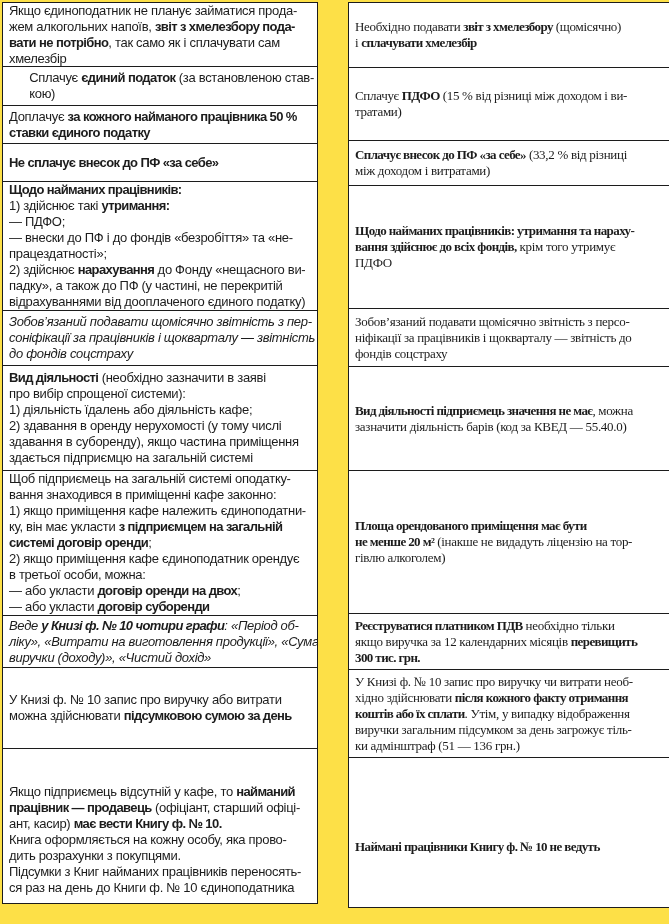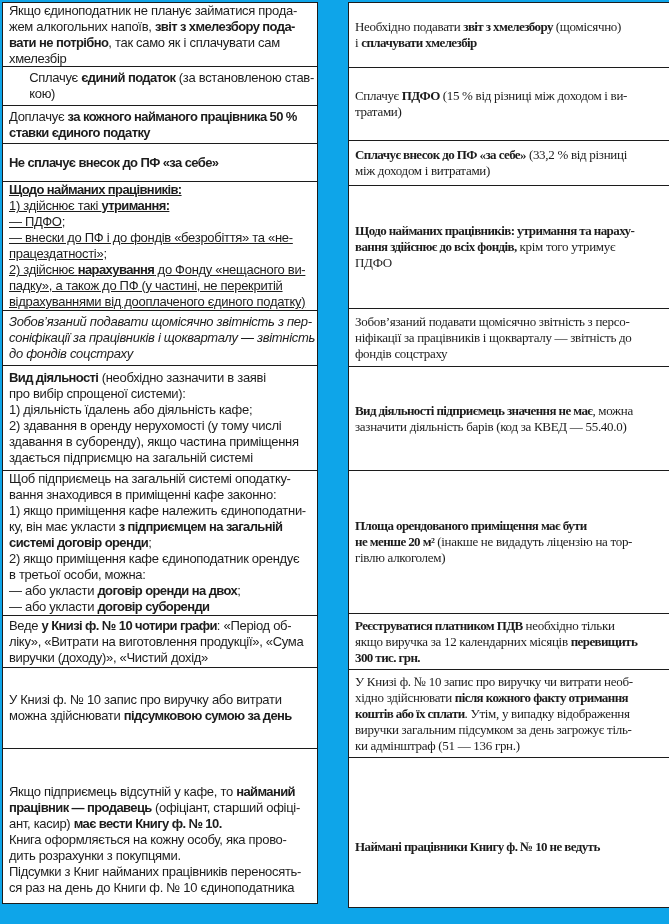--- a/index.html
+++ b/index.html
@@ -1,20 +1,20 @@
 <!DOCTYPE html>
 <html><head>
 <meta charset="utf-8">
 <style>
   html, body { margin: 0; padding: 0; background: #ffffff; }
   .page {
     position: relative;
     width: 669px;
     height: 924px;
-    background: #0ea5e9;
+    background: #fde047;
     font-family: "Liberation Sans", sans-serif;
     color: #1c1c1c;
   }
   .col {
     position: absolute;
     top: 2px;
     box-sizing: border-box;
     border: 1px solid #1c1c1c;
     background: #ffffff;
   }
@@ -53,21 +53,21 @@
         <div class="cell-text"><span>Сплачує </span><span class="b">єдиний податок</span><span> (за встановленою став-
 кою)</span></div>
       </div>
       <div class="cell" style="height: 38px;">
         <div class="cell-text"><span>Доплачує </span><span class="b">за кожного найманого працівника 50 %
 ставки єдиного податку</span></div>
       </div>
       <div class="cell" style="height: 38px;">
         <div class="cell-text"><span class="b">Не сплачує внесок до ПФ «за себе»</span></div>
       </div>
-      <div class="cell" style="height: 129px; text-decoration: underline;">
+      <div class="cell" style="height: 129px;">
         <div class="cell-text"><span class="b">Щодо найманих працівників:</span><span>
 1) здійснює такі </span><span class="b">утримання:</span><span>
 — ПДФО;
 — внески до ПФ і до фондів «безробіття» та «не-
 працездатності»;
 2) здійснює </span><span class="b">нарахування</span><span> до Фонду «нещасного ви-
 падку», а також до ПФ (у частині, не перекритій
 відрахуваннями від дооплаченого єдиного податку)</span></div>
       </div>
       <div class="cell" style="height: 55px; font-style: italic;">
@@ -87,21 +87,21 @@
         <div class="cell-text"><span>Щоб підприємець на загальній системі оподатку-
 вання знаходився в приміщенні кафе законно:
 1) якщо приміщення кафе належить єдиноподатни-
 ку, він має укласти </span><span class="b">з підприємцем на загальній
 системі договір оренди</span><span>;
 2) якщо приміщення кафе єдиноподатник орендує
 в третьої особи, можна:
 — або укласти </span><span class="b">договір оренди на двох</span><span>;
 — або укласти </span><span class="b">договір суборенди</span></div>
       </div>
-      <div class="cell" style="height: 52px;">
+      <div class="cell" style="height: 52px; font-style: italic;">
         <div class="cell-text"><span>Веде </span><span class="b">у Книзі ф. № 10 чотири графи</span><span>: «Період об-
 ліку», «Витрати на виготовлення продукції», «Сума
 виручки (доходу)», «Чистий дохід»</span></div>
       </div>
       <div class="cell" style="height: 81px;">
         <div class="cell-text"><span>У Книзі ф. № 10 запис про виручку або витрати
 можна здійснювати </span><span class="b">підсумковою сумою за день</span></div>
       </div>
       <div class="cell" style="height: 126px;">
         <div class="cell-text"><span>Якщо підприємець відсутній у кафе, то </span><span class="b">найманий

